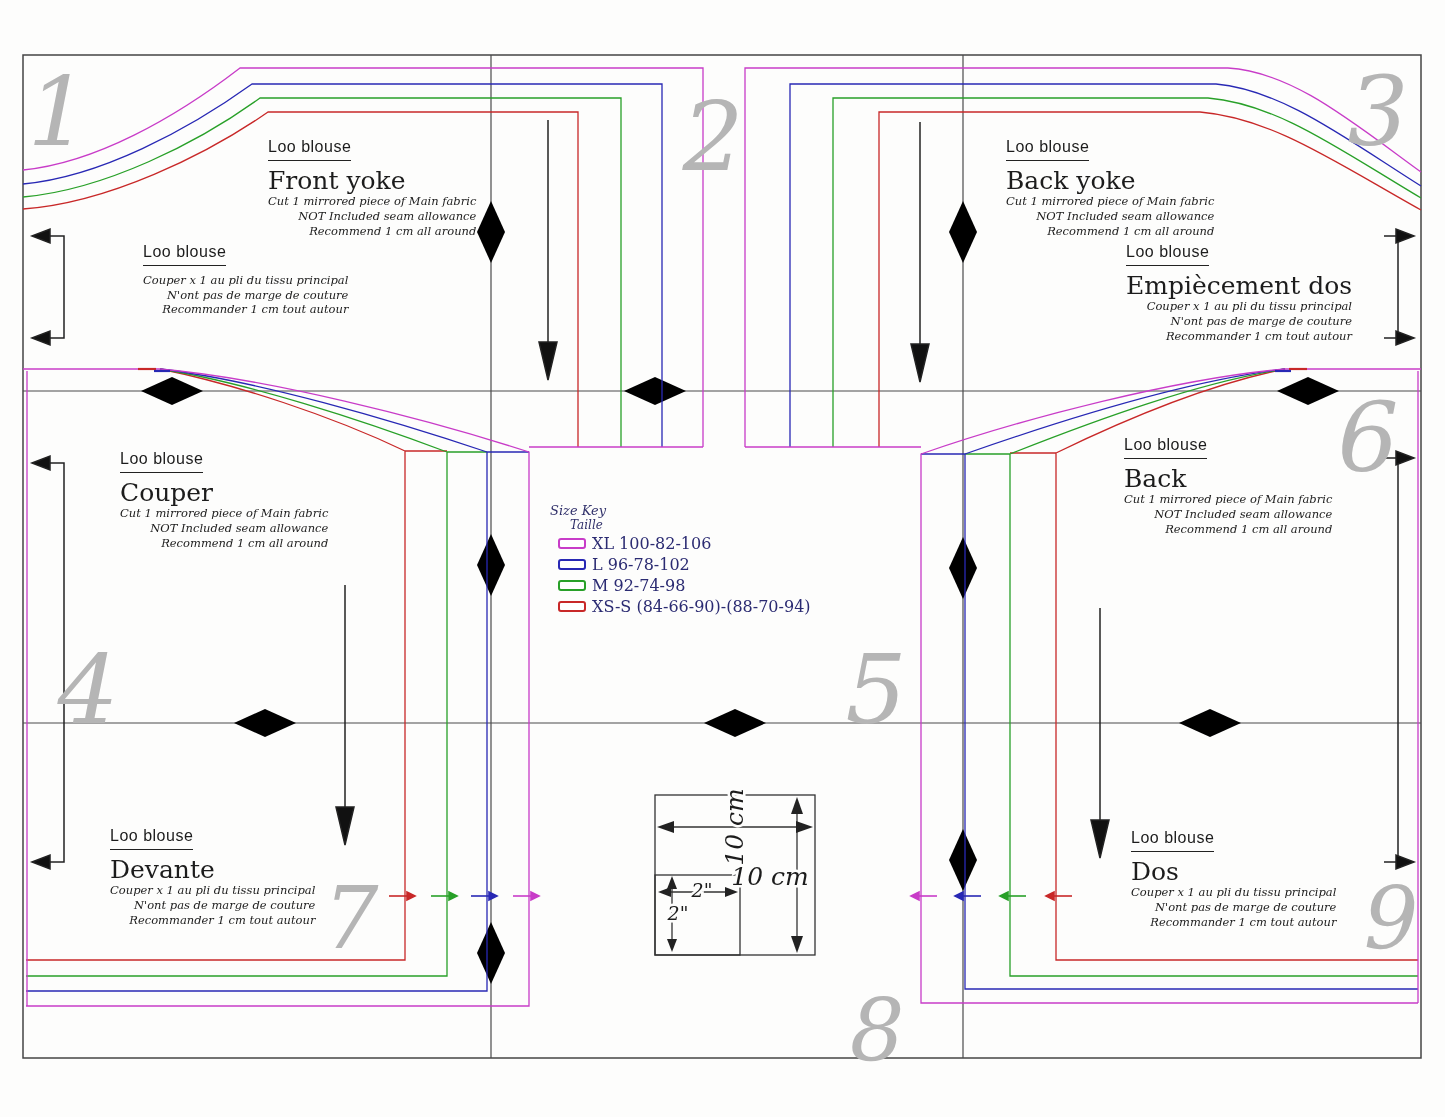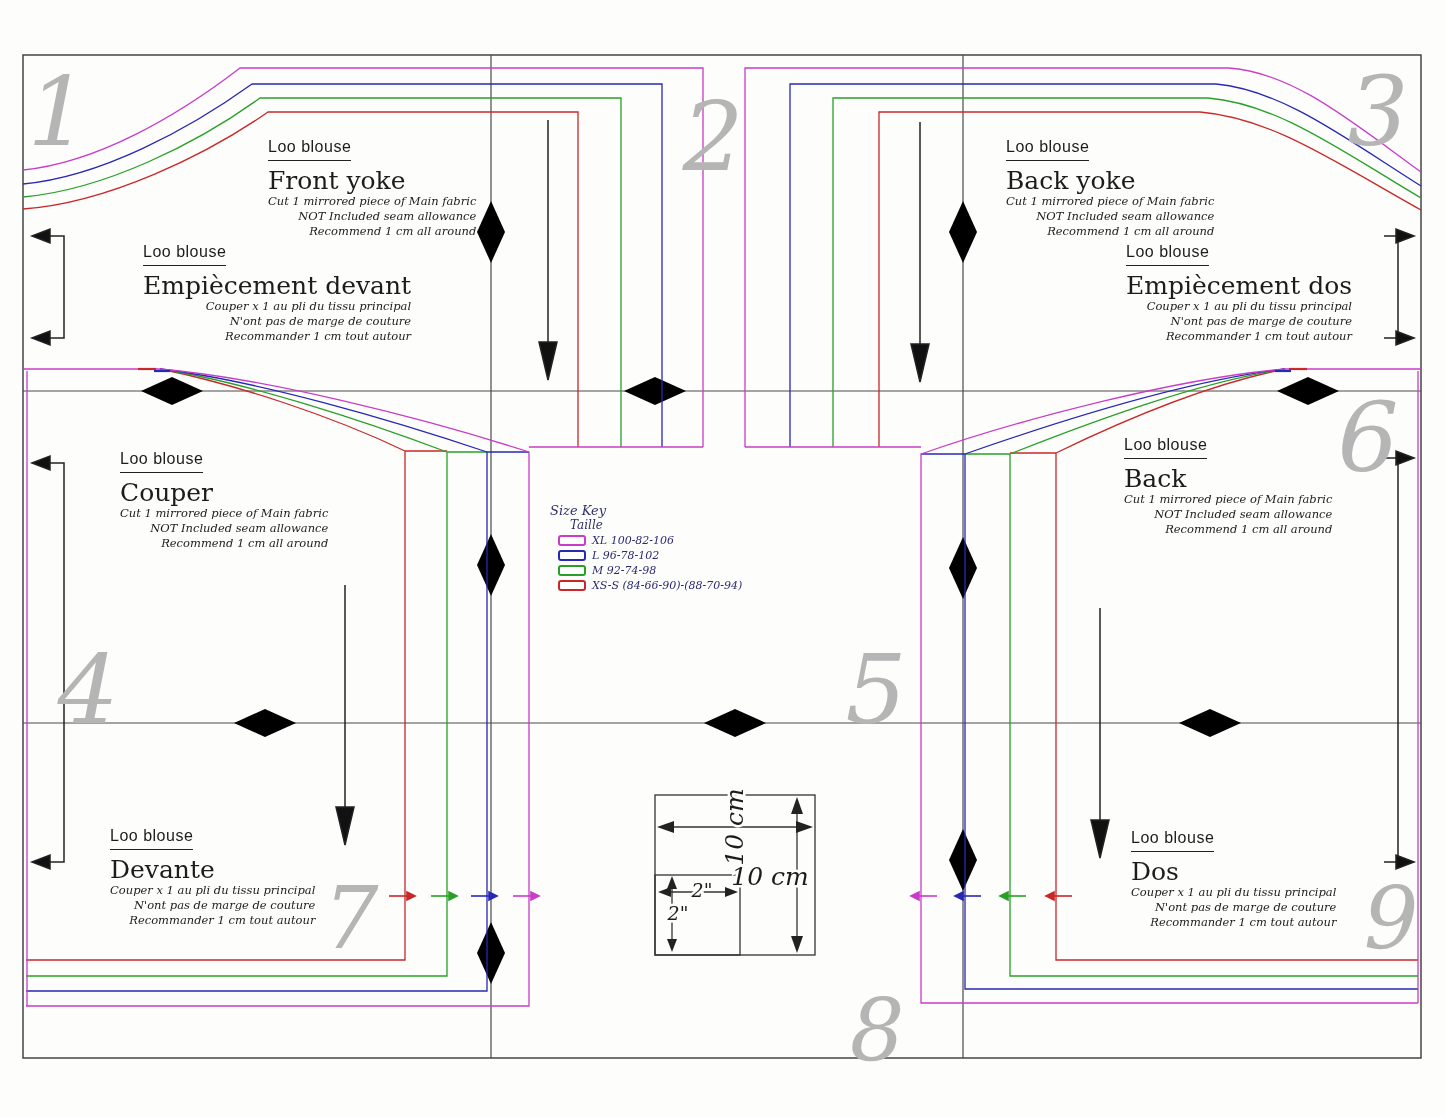--- a/index.html
+++ b/index.html
@@ -14,21 +14,21 @@
          letter-spacing:.5px;border-bottom:1.2px solid #222;padding-bottom:4px;margin-bottom:7px;}
   .title{font-family:"DejaVu Serif",serif;font-size:25px;line-height:1.05;}
   .note{font-family:"DejaVu Serif",serif;font-style:italic;font-size:11.5px;line-height:1.28;text-align:right;}
   .legend{position:absolute;left:550px;top:503px;color:#30306a;}
   .legend .lg-title{font-family:"DejaVu Serif",serif;font-style:italic;font-size:13px;}
   .legend .lg-sub{font-family:"DejaVu Serif",serif;font-style:italic;font-size:12px;margin-left:20px;}
   .lg-row{display:flex;align-items:center;gap:6px;margin-top:2px;margin-left:8px;}
   .sw{width:24px;height:7px;background:#fff;border:2.5px solid #000;border-radius:3px;flex:none;}
   .sw-xl{border-color:#c83cc8;} .sw-l{border-color:#2828b4;}
   .sw-m{border-color:#28a028;} .sw-xs{border-color:#c82828;}
-  .lg-label{font-family:"DejaVu Serif",serif;font-style:italic;font-size:11px;color:#2b2b72;}
+  .lg-label{font-family:"DejaVu Serif",serif;font-size:16px;color:#2b2b72;}
 </style>
 </head>
 <body>
 
 <div class="canvas">
 
 <svg class="drawing" width="1445" height="1117" viewBox="0 0 1445 1117">
 
   <rect x="23" y="55" width="1398" height="1003" fill="none" stroke="#444" stroke-width="1.5"></rect>
 
@@ -208,21 +208,20 @@
 <div class="block" style="left:268px;top:138px">
   <div class="brand">Loo blouse</div>
   <div class="title">Front yoke</div>
   <div class="note">Cut 1 mirrored piece of Main fabric</div>
   <div class="note">NOT Included seam allowance</div>
   <div class="note">Recommend 1 cm all around</div>
 </div>
 
 <div class="block" style="left:143px;top:243px">
   <div class="brand">Loo blouse</div>
-  <div class="title">Empiècement devant</div>
   <div class="note">Couper x 1 au pli du tissu principal</div>
   <div class="note">N'ont pas de marge de couture</div>
   <div class="note">Recommander 1 cm tout autour</div>
 </div>
 
 <div class="block" style="left:1006px;top:138px">
   <div class="brand">Loo blouse</div>
   <div class="title">Back yoke</div>
   <div class="note">Cut 1 mirrored piece of Main fabric</div>
   <div class="note">NOT Included seam allowance</div>

